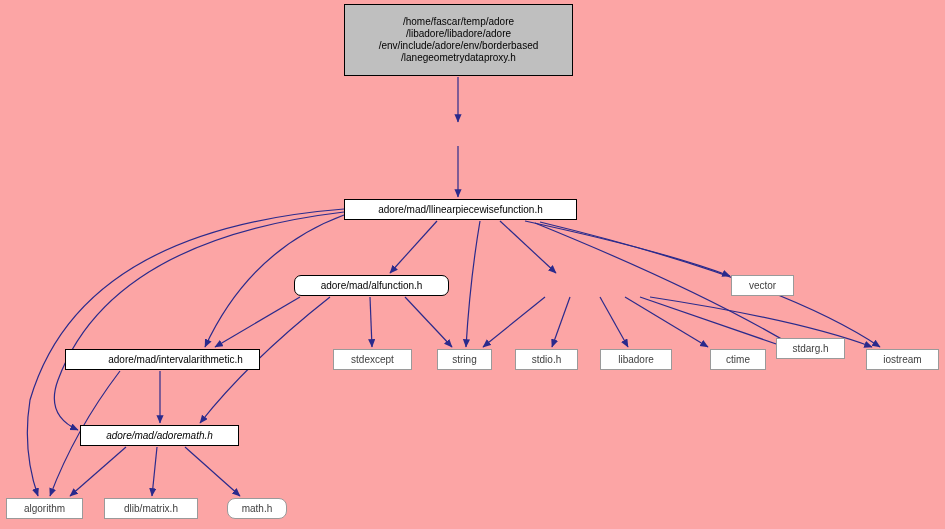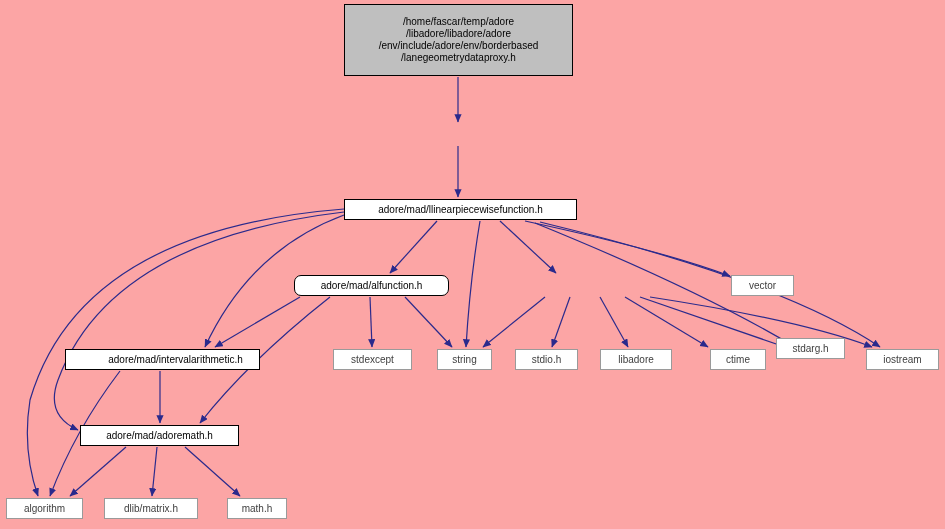--- a/index.html
+++ b/index.html
@@ -139,21 +139,21 @@
   <div class="node sys" style="left:515px; top:349px; width:63px; height:21px;">stdio.h</div>
 
   <div class="node sys" style="left:600px; top:349px; width:72px; height:21px;">libadore</div>
 
   <div class="node sys" style="left:694px; top:349px; width:56px; height:21px;margin-left:16px;">ctime</div>
 
   <div class="node sys" style="left:776px; top:338px; width:69px; height:21px;">stdarg.h</div>
 
   <div class="node sys" style="left:866px; top:349px; width:73px; height:21px;">iostream</div>
 
-  <div class="node hdr" style="left:80px; top:425px; width:159px; height:21px;">adore/mad/adoremath.h</div>
+  <div class="node hdr" style="left:80px; top:425px; width:159px; height:21px;font-style:italic;">adore/mad/adoremath.h</div>
 
   <div class="node sys" style="left:6px; top:498px; width:77px; height:21px;">algorithm</div>
 
   <div class="node sys" style="left:104px; top:498px; width:94px; height:21px;">dlib/matrix.h</div>
 
-  <div class="node sys" style="left:227px; top:498px; width:60px; height:21px;">math.h</div>
+  <div class="node sys" style="left:227px; top:498px; width:60px; height:21px;border-radius:8px;">math.h</div>
 
 </div>
 
 </body></html>

